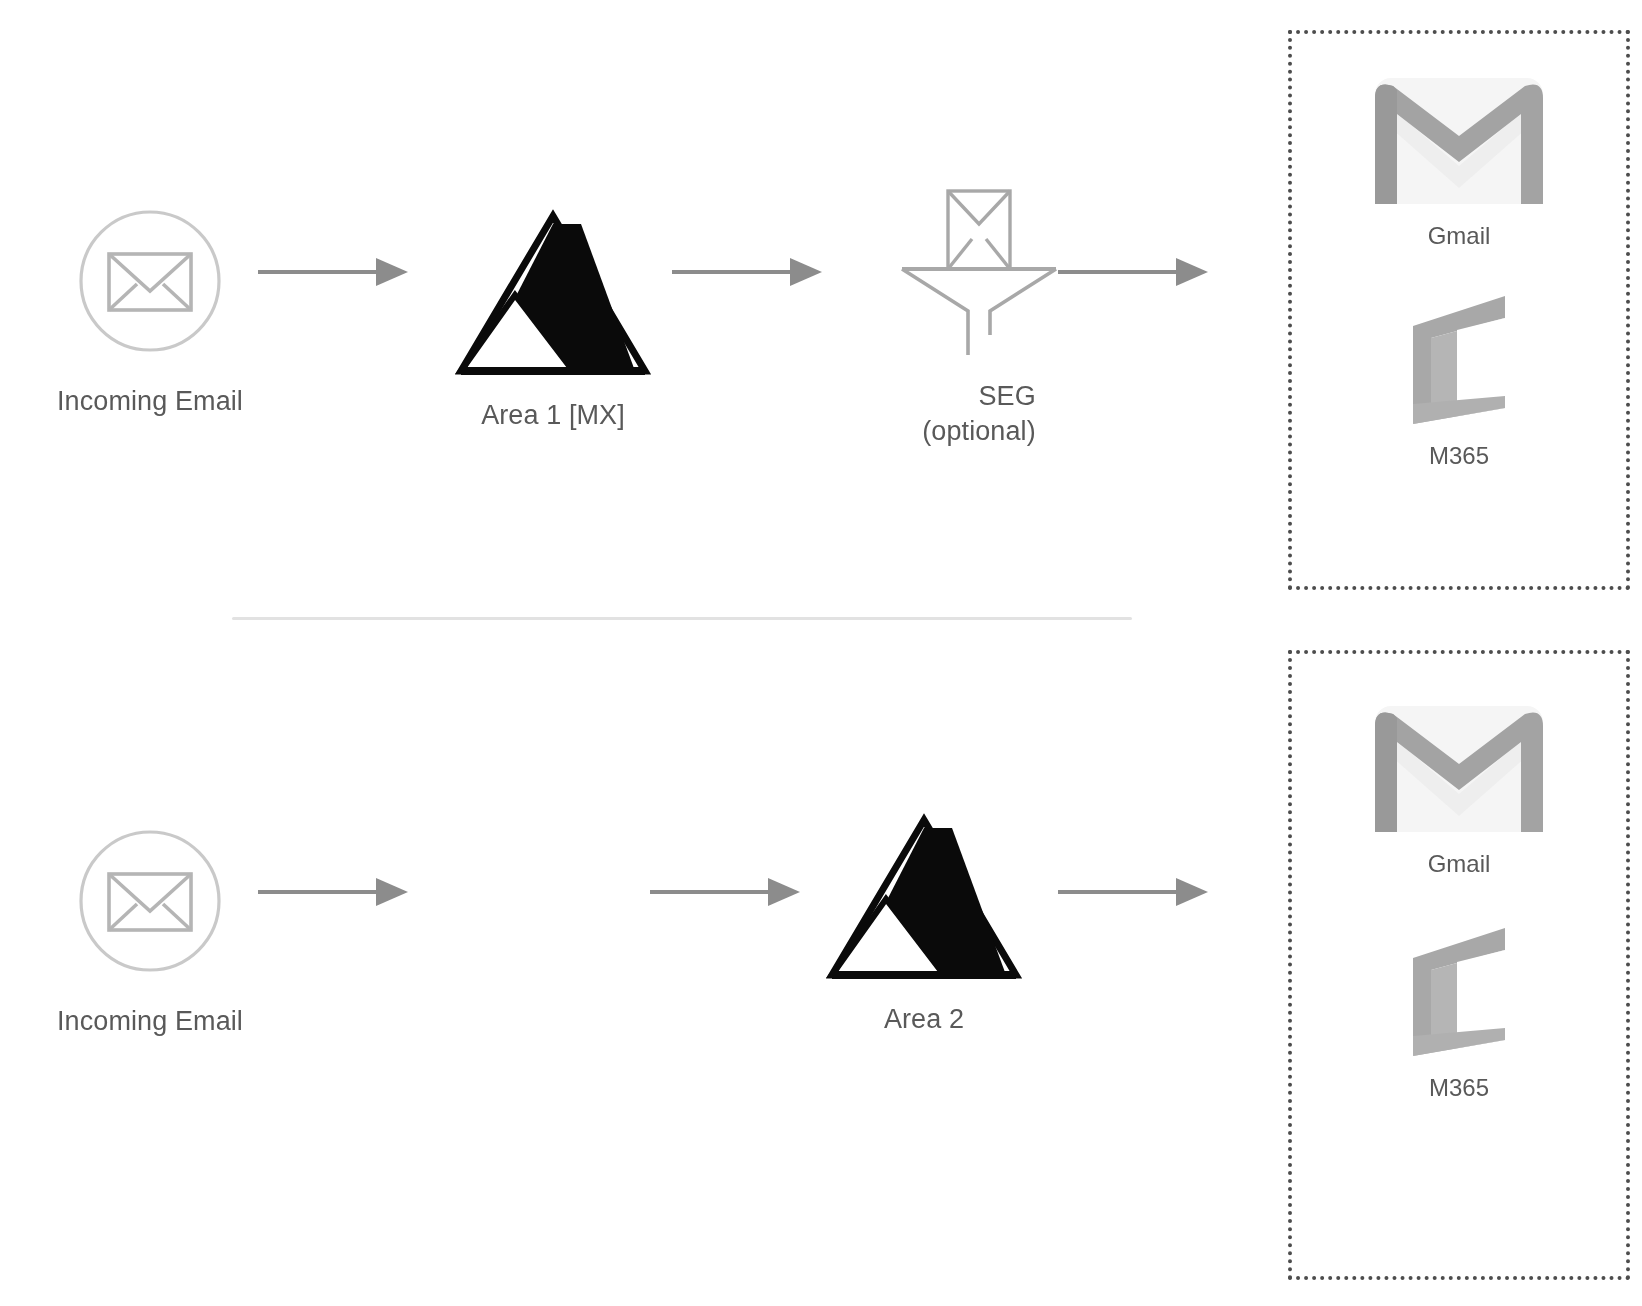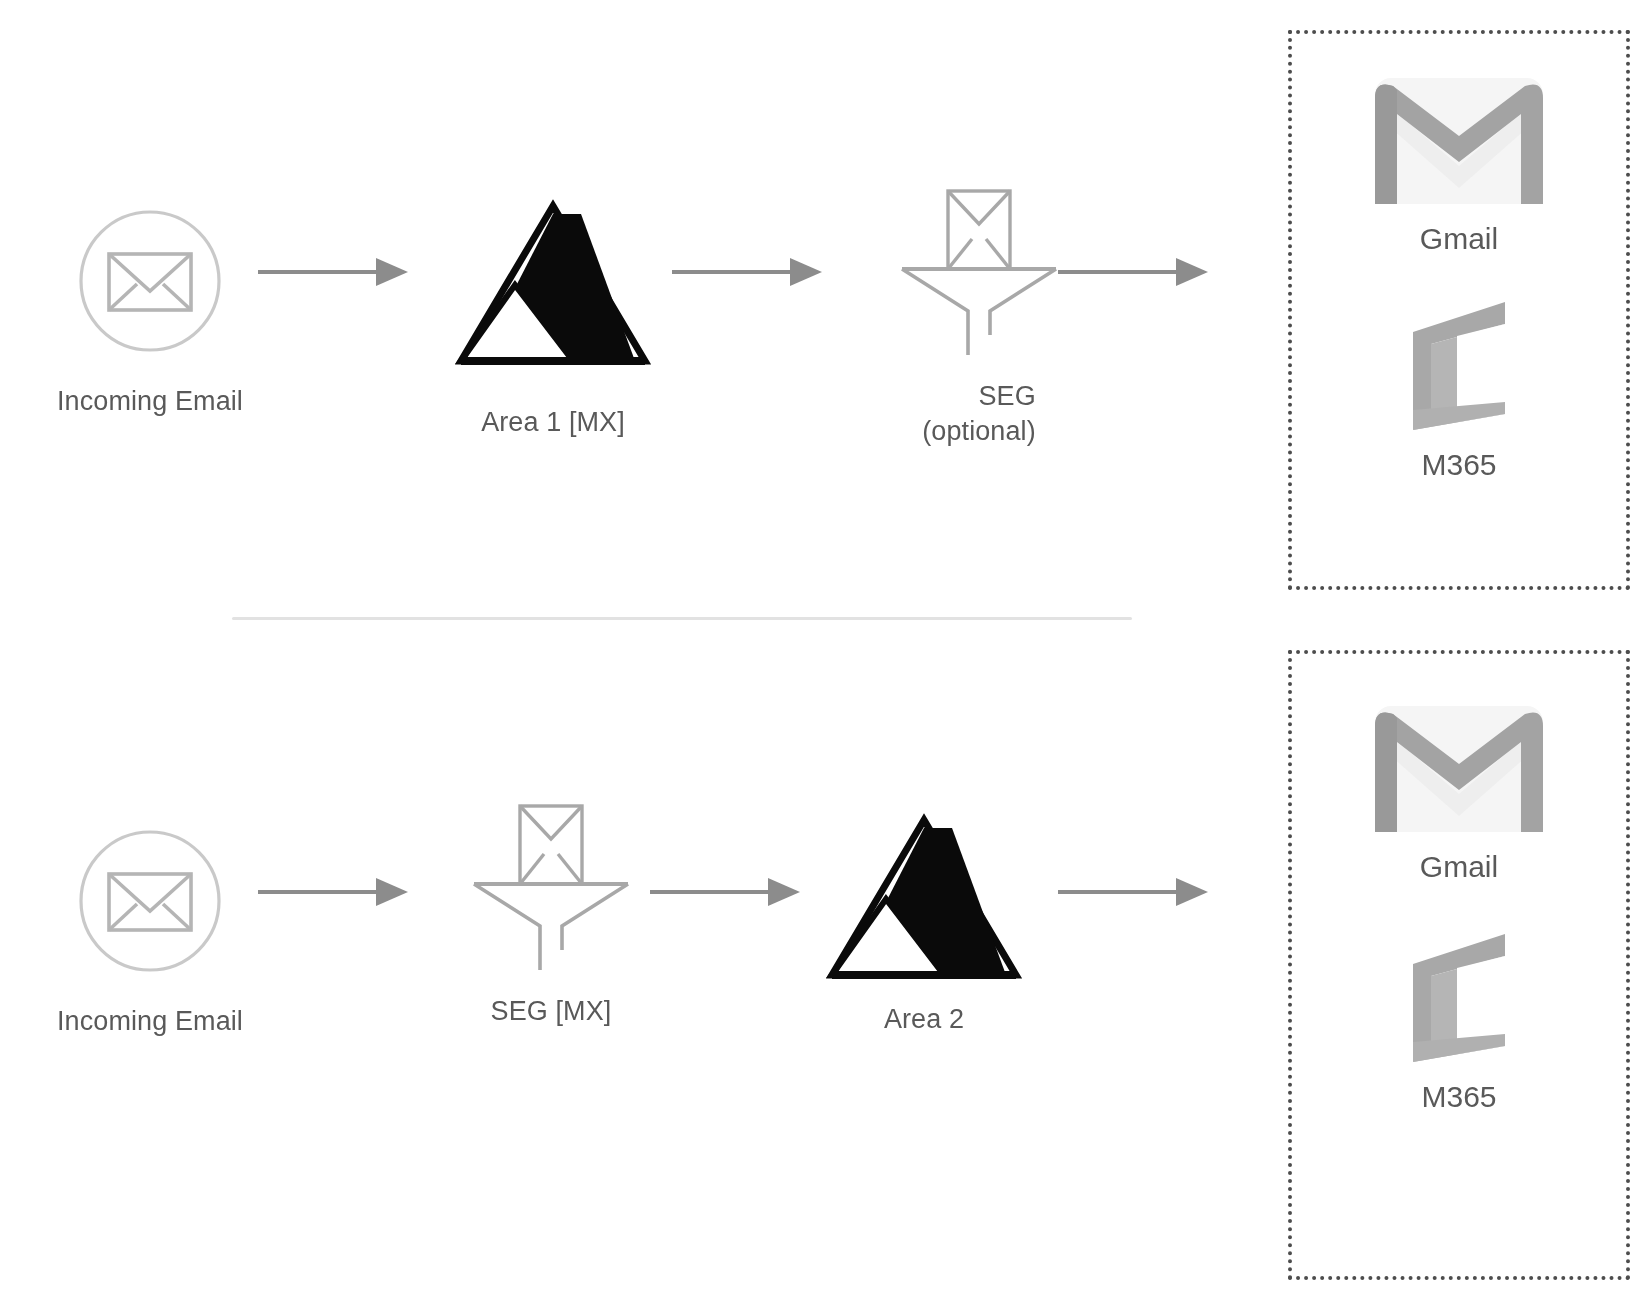--- a/index.html
+++ b/index.html
@@ -64,21 +64,21 @@
     flex-direction: column;
     align-items: center;
     justify-content: flex-start;
   }
   .dest-item {
     display: flex;
     flex-direction: column;
     align-items: center;
   }
   .dest-label {
-    font-size: 30px;
+    font-size: 24px;
     color: #595959;
     margin-top: 14px;
     text-align: center;
   }
 </style>
 </head>
 <body>
 
 <div class="stage">
 
@@ -95,21 +95,21 @@
     <div class="node-label">Incoming Email</div>
   </div>
 
   <div class="arrow" style="left:258px; top:252px;">
     <svg width="152" height="40" viewBox="0 0 152 40">
       <line x1="0" y1="20" x2="122" y2="20" stroke="#8c8c8c" stroke-width="4"></line>
       <polygon points="118,6 150,20 118,34" fill="#8c8c8c"></polygon>
     </svg>
   </div>
 
-  <div class="node" style="left:438px; top:198px; width:230px;gap:17px;">
+  <div class="node" style="left:438px; top:208px; width:230px;">
     <div class="node-icon">
       <svg width="196" height="172" viewBox="0 0 196 172">
 
         <polygon points="98,8 190,163 6,163" fill="none" stroke="#0a0a0a" stroke-width="7"></polygon>
 
         <polygon points="60,87 118,163 6,163" fill="none" stroke="#0a0a0a" stroke-width="6"></polygon>
 
         <polygon points="98,16 126,16 180,163 118,163 60,90" fill="#0a0a0a"></polygon>
 
         <line x1="6" y1="163" x2="190" y2="163" stroke="#0a0a0a" stroke-width="8"></line>
@@ -192,34 +192,20 @@
     <div class="node-label">Incoming Email</div>
   </div>
 
   <div class="arrow" style="left:258px; top:872px;">
     <svg width="152" height="40" viewBox="0 0 152 40">
       <line x1="0" y1="20" x2="122" y2="20" stroke="#8c8c8c" stroke-width="4"></line>
       <polygon points="118,6 150,20 118,34" fill="#8c8c8c"></polygon>
     </svg>
   </div>
 
-  <div class="node" style="left:440px; top:798px; width:222px;">
-    <div class="node-icon">
-      <svg width="186" height="178" viewBox="0 0 186 178">
-        <rect x="62" y="8" width="62" height="78" fill="none" stroke="#a8a8a8" stroke-width="3.4"></rect>
-        <polyline points="62,8 93,41 124,8" fill="none" stroke="#a8a8a8" stroke-width="3.4"></polyline>
-        <line x1="62" y1="86" x2="86" y2="56" stroke="#a8a8a8" stroke-width="3.4"></line>
-        <line x1="124" y1="86" x2="100" y2="56" stroke="#a8a8a8" stroke-width="3.4"></line>
-        <line x1="16" y1="86" x2="170" y2="86" stroke="#a8a8a8" stroke-width="3.8"></line>
-        <polyline points="16,86 82,128 82,172" fill="none" stroke="#a8a8a8" stroke-width="3.6"></polyline>
-        <polyline points="170,86 104,128 104,152" fill="none" stroke="#a8a8a8" stroke-width="3.6"></polyline>
-      </svg>
-    </div>
-    <div class="node-label">SEG [MX]</div>
-  </div>
 
   <div class="arrow" style="left:650px; top:872px;">
     <svg width="152" height="40" viewBox="0 0 152 40">
       <line x1="0" y1="20" x2="122" y2="20" stroke="#8c8c8c" stroke-width="4"></line>
       <polygon points="118,6 150,20 118,34" fill="#8c8c8c"></polygon>
     </svg>
   </div>
 
   <div class="node" style="left:818px; top:812px; width:212px;">
     <div class="node-icon">

